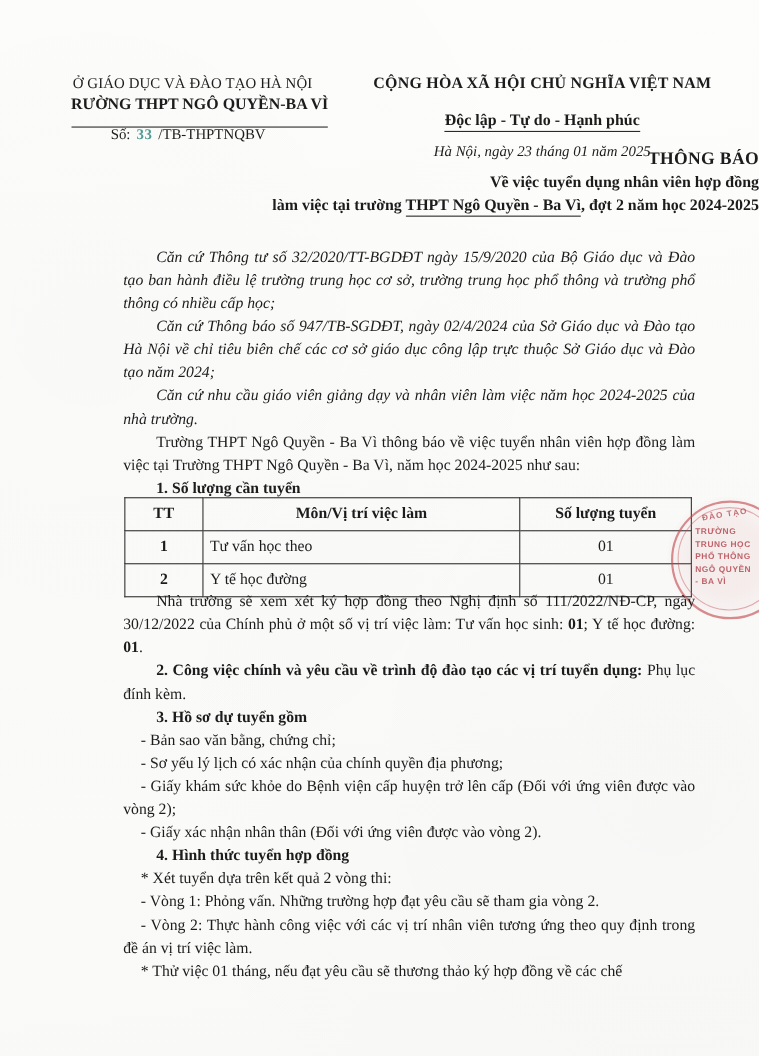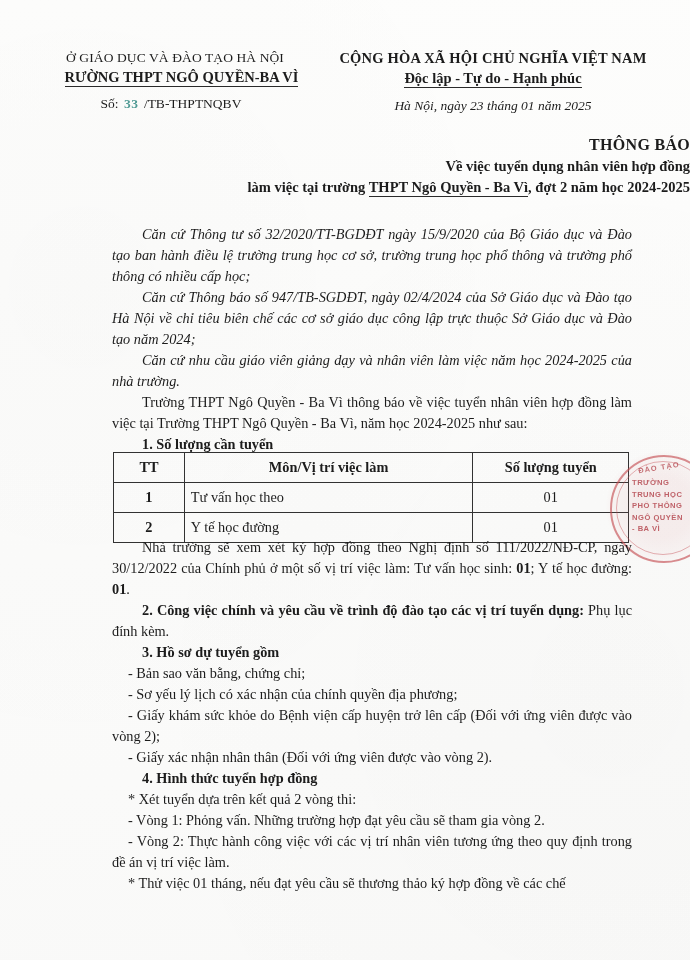--- a/index.html
+++ b/index.html
@@ -21,54 +21,54 @@
     position:absolute;inset:0;
     background:
       radial-gradient(ellipse at 12% 30%, rgba(0,0,0,0.012), transparent 55%),
       radial-gradient(ellipse at 88% 72%, rgba(0,0,0,0.010), transparent 60%);
     pointer-events:none;
   }
   .content{position:absolute;inset:0;}
 
   
   .hdr{
-    position:absolute;left:0;right:0;top:50px;
+    position:absolute;left:0;right:0;top:68px;
     display:flex;
   }
   .hdr-left{
     width:300px;margin-left:18px;text-align:center;
     position:relative;
   }
   .hdr-right{
     flex:1;text-align:center;margin-right:22px;
   }
   .org-line1{
     font-size:13.5px;letter-spacing:0.1px;white-space:nowrap;
     margin-left:14px;
   }
   .org-line2{
     font-size:14.5px;font-weight:bold;white-space:nowrap;
     margin-top:3px;margin-left:-6px;
   }
   .org-line2 .u{
-    border-bottom:1.3px solid #2a2a2a;padding-bottom:1px;margin-left:33px;
+    border-bottom:1.3px solid #2a2a2a;padding-bottom:12px;margin-left:33px;
   }
   .so-line{
     font-size:13.5px;margin-top:10px;white-space:nowrap;
     margin-left:6px;
   }
   .so-num{
     color:#0f766e;font-weight:bold;letter-spacing:0.5px;
     opacity:0.72;padding:0 2px;
   }
   .nat-line1{
     font-size:14.5px;font-weight:bold;letter-spacing:0.2px;white-space:nowrap;
   }
   .nat-line2{
-    font-size:14.5px;font-weight:bold;margin-top:3px;white-space:nowrap;
+    font-size:14.5px;font-weight:bold;margin-top:17px;white-space:nowrap;
   }
   .nat-line2 span{
     border-bottom:1.3px solid #2a2a2a;padding-bottom:1px;
   }
   .date-line{
     font-size:13.5px;font-style:italic;margin-top:11px;white-space:nowrap;
   }
 
   
   .title-wrap{

